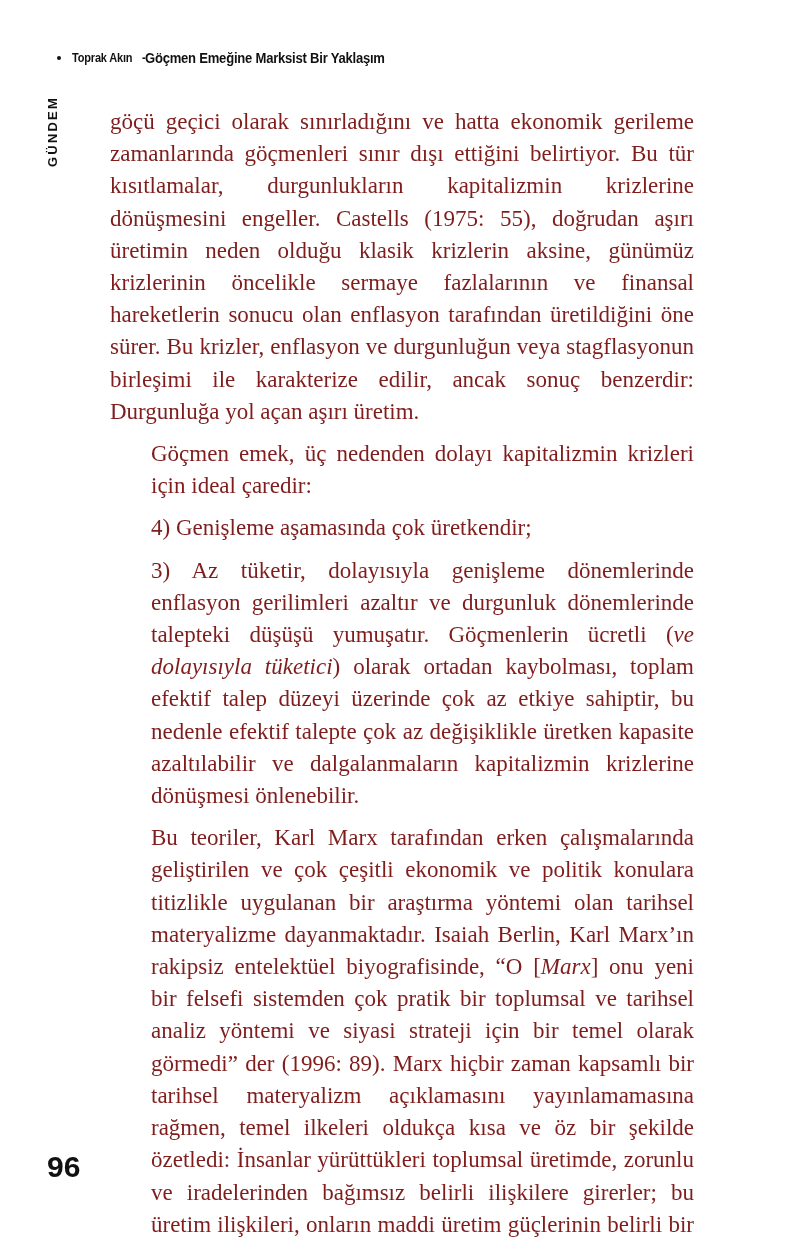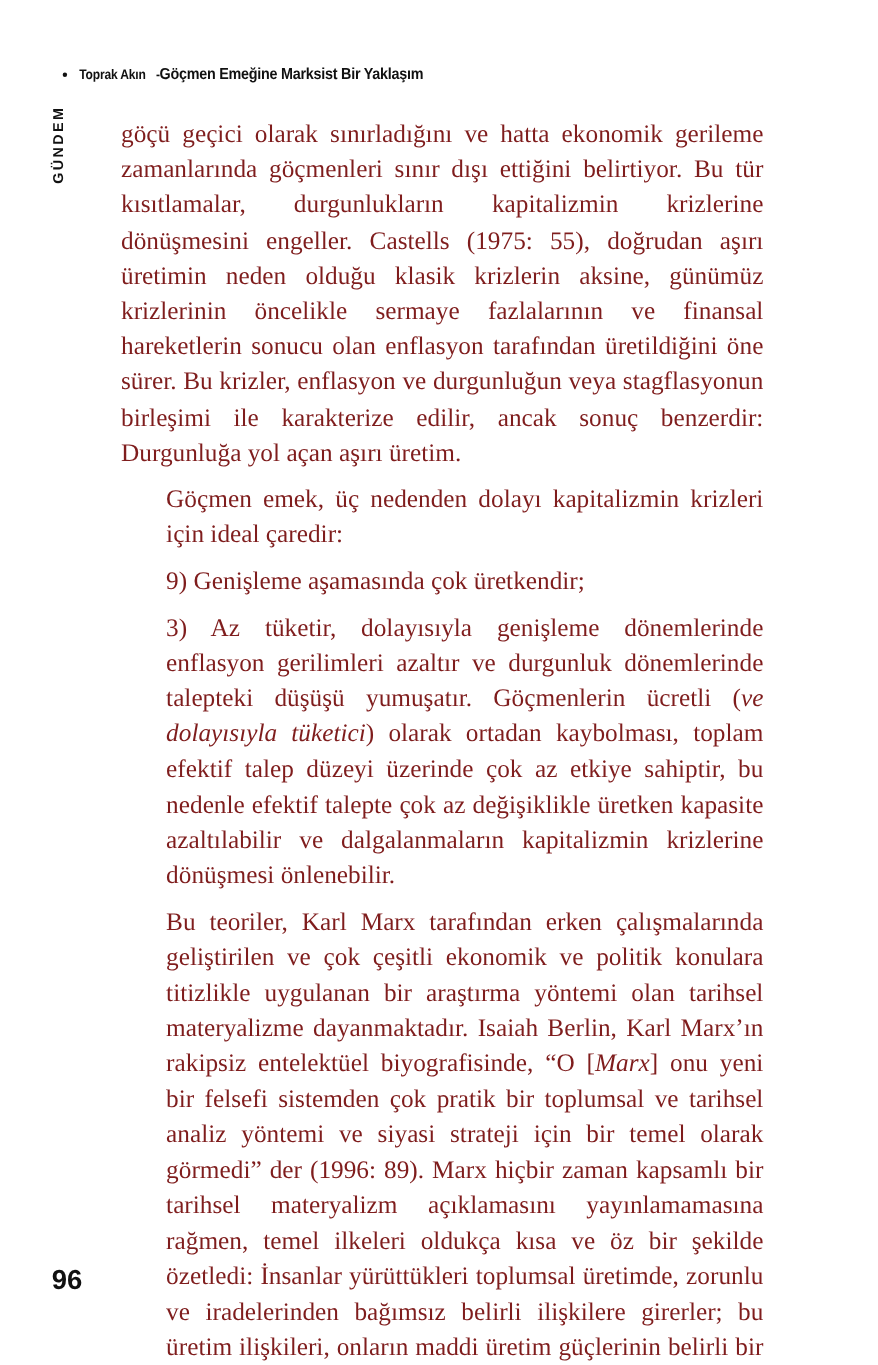--- a/index.html
+++ b/index.html
@@ -21,21 +21,21 @@
   .page {
     position: absolute;
     inset: 0;
     background: #ffffff;
   }
 
   
   .running-header {
     position: absolute;
     left: 57px;
-    top: 61px;
+    top: 51px;
     display: flex;
     align-items: center;
     gap: 0;
     white-space: nowrap;
     font-family: "Liberation Sans", "DejaVu Sans", sans-serif;
     font-size: 12.5px;
     line-height: 1;
     color: #111111;
   }
   .header-bullet {
@@ -123,21 +123,21 @@
     font-style: italic;
   }
 
   
   .folio {
     position: absolute;
     left: 47px;
     top: 1152px;
     font-family: "Liberation Sans", "DejaVu Sans", sans-serif;
     font-weight: 700;
-    font-size: 25px;
+    font-size: 30px;
     line-height: 1;
     color: #111111;
     letter-spacing: 0px;
   }
 </style>
 </head>
 <body>
 
 <div class="page">
 
@@ -148,20 +148,20 @@
     <span class="header-title">Göçmen Emeğine Marksist Bir Yaklaşım</span>
   </div>
 
   <div class="section-marker">
     <span class="section-marker-text">GÜNDEM</span>
   </div>
 
   <div class="text-column">
     <p class="para">göçü geçici olarak sınırladığını ve hatta ekonomik gerileme zamanlarında göçmenleri sınır dışı ettiğini belirtiyor. Bu tür kısıtlamalar, durgunlukların kapitalizmin krizlerine dönüşmesini engeller. Castells (1975: 55), doğrudan aşırı üretimin neden olduğu klasik krizlerin aksine, günümüz krizlerinin öncelikle sermaye fazlalarının ve finansal hareketlerin sonucu olan enflasyon tarafından üretildiğini öne sürer. Bu krizler, enflasyon ve durgunluğun veya stagflasyonun birleşimi ile karakterize edilir, ancak sonuç benzerdir: Durgunluğa yol açan aşırı üretim.</p>
     <p class="para">Göçmen emek, üç nedenden dolayı kapitalizmin krizleri için ideal çaredir:</p>
-    <p class="para">9) Genişleme aşamasında çok üretkendir;</p>
+    <p class="para">4) Genişleme aşamasında çok üretkendir;</p>
     <p class="para">3) Az tüketir, dolayısıyla genişleme dönemlerinde enflasyon gerilimleri azaltır ve durgunluk dönemlerinde talepteki düşüşü yumuşatır. Göçmenlerin ücretli (<em>ve dolayısıyla tüketici</em>) olarak ortadan kaybolması, toplam efektif talep düzeyi üzerinde çok az etkiye sahiptir, bu nedenle efektif talepte çok az değişiklikle üretken kapasite azaltılabilir ve dalgalanmaların kapitalizmin krizlerine dönüşmesi önlenebilir.</p>
     <p class="para">Bu teoriler, Karl Marx tarafından erken çalışmalarında geliştirilen ve çok çeşitli ekonomik ve politik konulara titizlikle uygulanan bir araştırma yöntemi olan tarihsel materyalizme dayanmaktadır. Isaiah Berlin, Karl Marx’ın rakipsiz entelektüel biyografisinde, “O [<em>Marx</em>] onu yeni bir felsefi sistemden çok pratik bir toplumsal ve tarihsel analiz yöntemi ve siyasi strateji için bir temel olarak görmedi” der (1996: 89). Marx hiçbir zaman kapsamlı bir tarihsel materyalizm açıklamasını yayınlamamasına rağmen, temel ilkeleri oldukça kısa ve öz bir şekilde özetledi: İnsanlar yürüttükleri toplumsal üretimde, zorunlu ve iradelerinden bağımsız belirli ilişkilere girerler; bu üretim ilişkileri, onların maddi üretim güçlerinin belirli bir gelişme aşamasına tekabül eder. Bu üretim ilişkilerinin</p>
   </div>
 
   <div class="folio">96</div>
 
 </div>
 
 </body></html>

